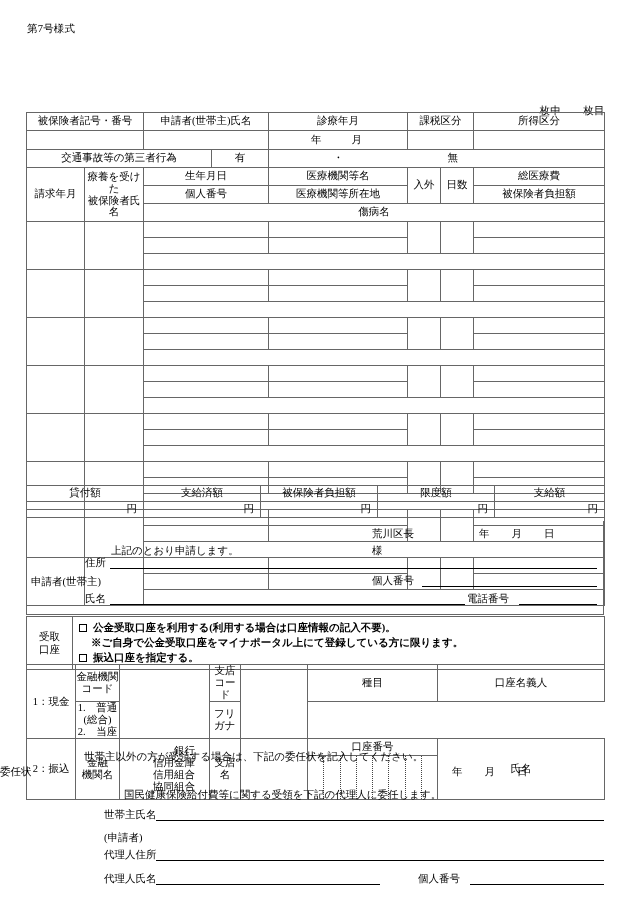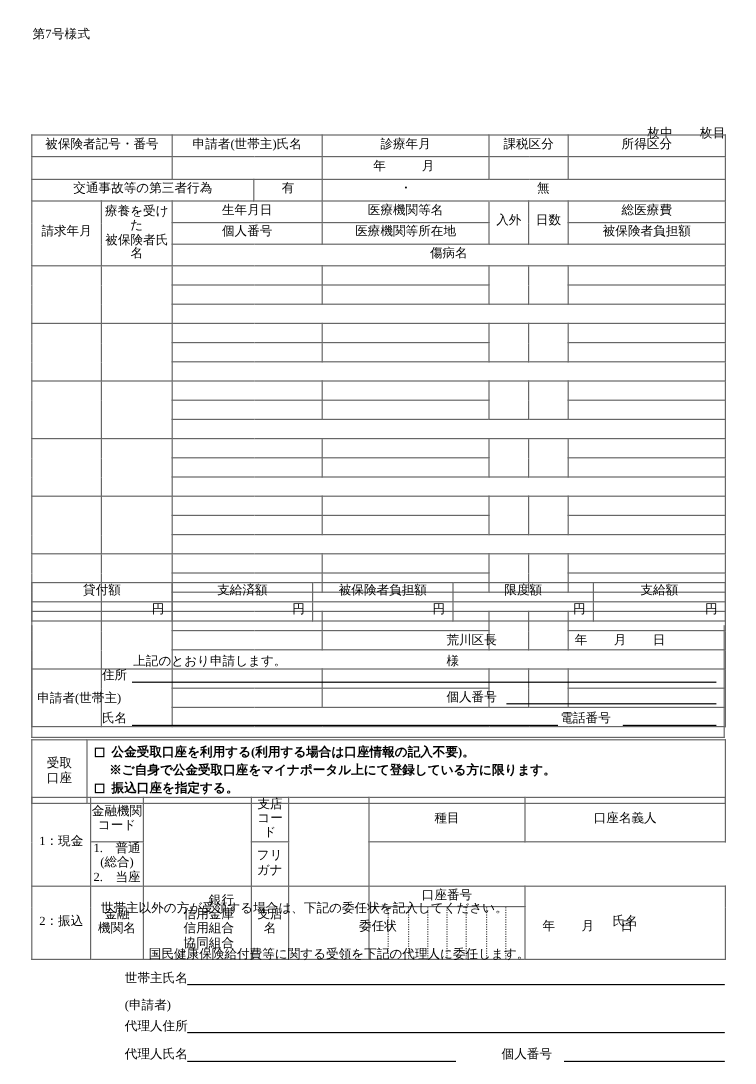--- a/index.html
+++ b/index.html
@@ -118,21 +118,21 @@
     flex: 1 1 0; border-right: 1px dotted #444; height: 100%;
   }
   .acct-grid > span:last-child { border-right: none; }
 
   
   .poa-note {
     position: absolute; left: 84px; top: 750px; font-size: 10.5px;
   }
   .poa-title {
     position: absolute; left: 0; top: 765px; width: 630px;
-    text-align: center; font-size: 10.5px;
+    text-align: left; font-size: 10.5px;
   }
   .poa-date { position: absolute; left: 452px; top: 765px; font-size: 10.5px; }
   .poa-date .g { display: inline-block; width: 22px; }
   .poa-stmt { position: absolute; left: 124px; top: 788px; font-size: 10.5px; }
   .paren { position: absolute; font-size: 10.5px; }
 </style>
 </head>
 <body>
 
 <div class="page">

